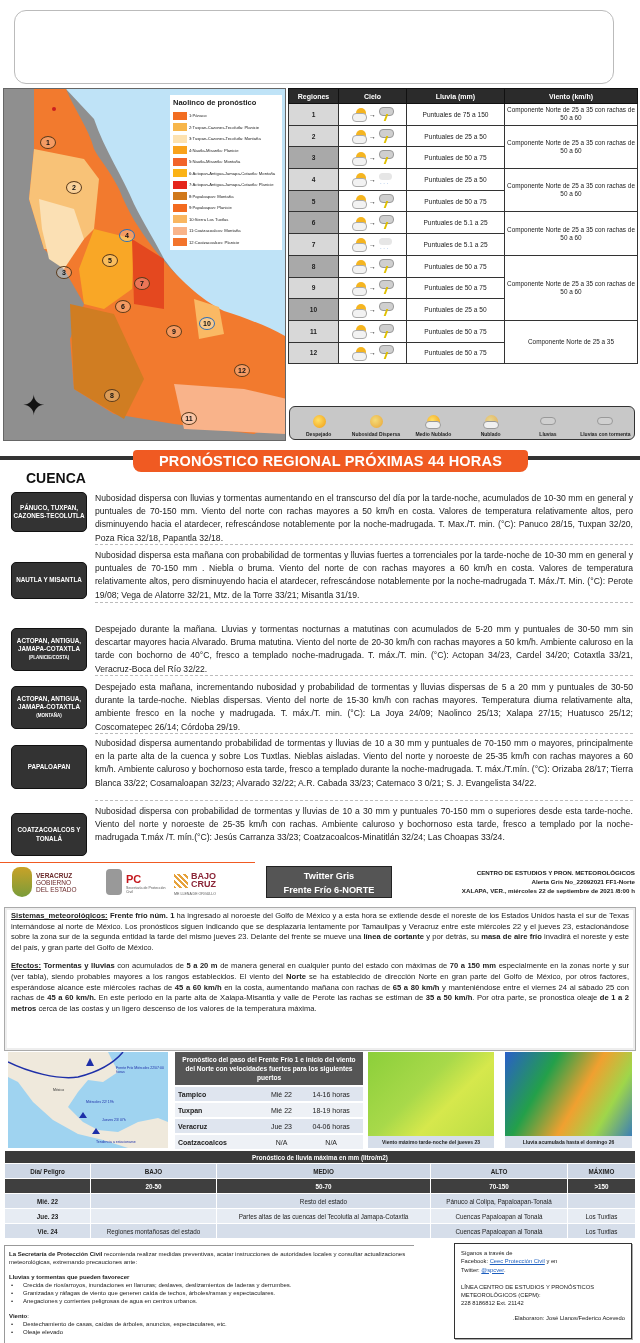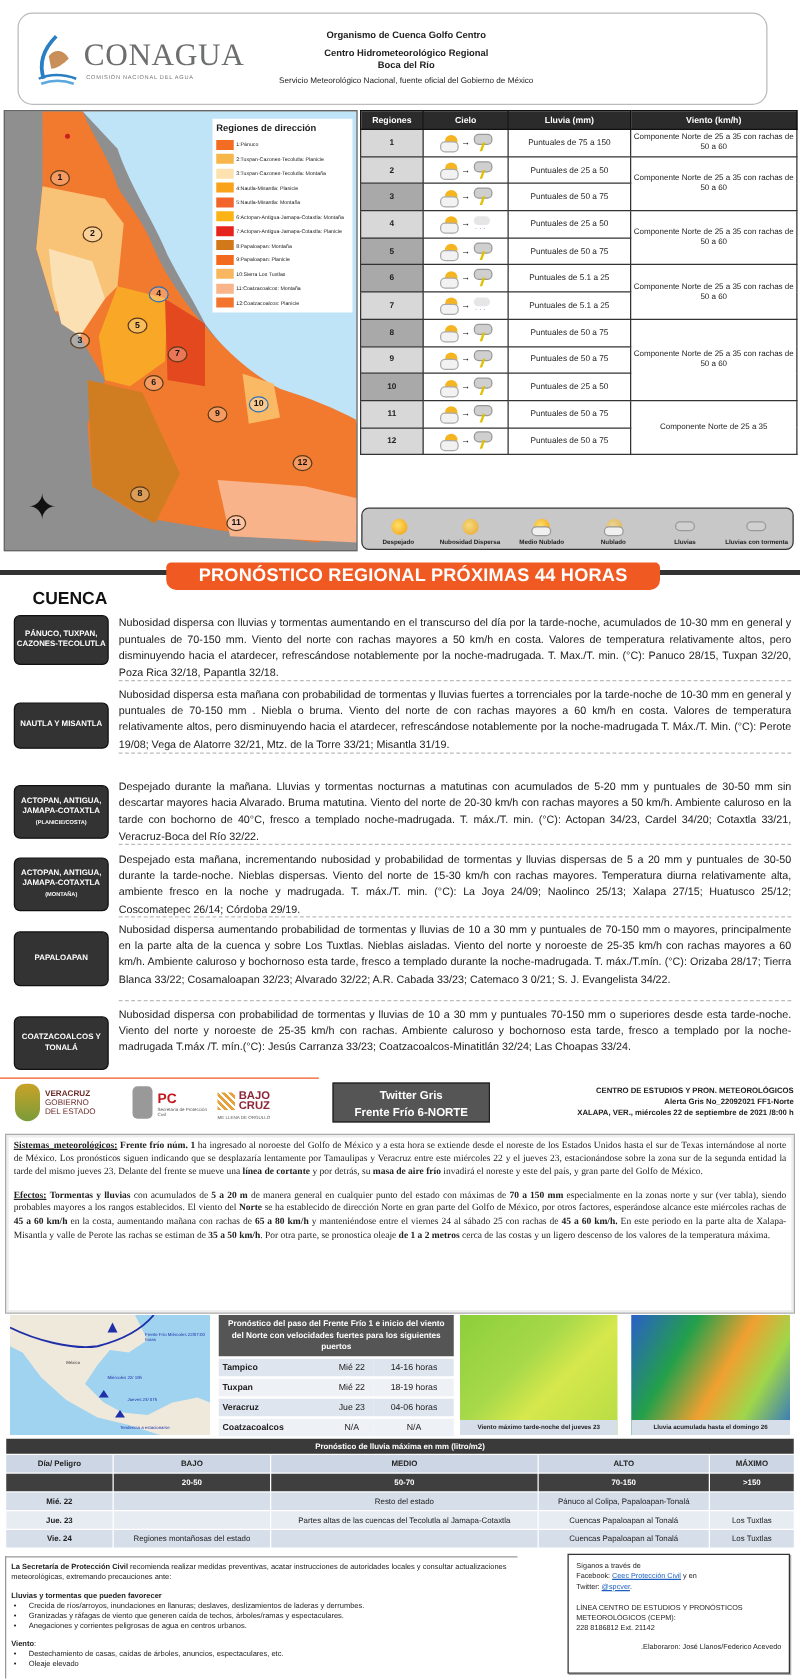--- a/index.html
+++ b/index.html
@@ -74,21 +74,21 @@
 
   
   .gov-logos { position: absolute; left: 10px; top: 864px; width: 250px; height: 36px; }
   .gov-logos .g { position: absolute; font-size: 6.5px; line-height: 7px; color: #6b2a2a; font-weight: bold; }
   .crest { position: absolute; width: 20px; height: 30px; border-radius: 8px 8px 10px 10px; }
   .alert-box { position: absolute; left: 266px; top: 866px; width: 126px; height: 32px; background: #555; border: 1px solid #222; color: #fff; text-align: center; font-size: 9.2px; font-weight: bold; line-height: 14px; padding-top: 2px; }
   .alert-info { position: absolute; left: 395px; top: 868px; width: 240px; text-align: right; font-size: 6.2px; line-height: 9px; }
   .alert-info .b { font-weight: bold; }
 
   .sys-box { position: absolute; left: 4px; top: 907px; width: 632px; height: 144px; border: 1px solid #aaa; padding: 3px 6px; font-size: 7.6px; line-height: 10.6px; text-align: justify; box-shadow: inset 0 0 0 2px #eee; }
-  .sys-box p { margin-bottom: 8px; font-family: Liberation Serif, serif; }
+  .sys-box p { margin-bottom: 8px; }
   .sys-box b { font-weight: bold; }
   .u { text-decoration: underline; }
 
   
   .minimap { position: absolute; left: 8px; top: 1052px; width: 160px; height: 96px; background: #9fd3f0; overflow: hidden; }
   .ports { position: absolute; left: 175px; top: 1052px; width: 188px; }
   .ports .ph { background: #555; color: #fff; font-size: 6.6px; font-weight: bold; text-align: center; line-height: 9px; padding: 3px 2px; }
   .ports table { width: 100%; border-collapse: separate; border-spacing: 0 2px; }
   .ports td { font-size: 7px; height: 14px; background: #dfe5ef; text-align: center; }
   .ports tr:nth-child(even) td { background: #eef1f6; }
@@ -111,36 +111,20 @@
   .pc-box li::before { content: "•"; position: absolute; left: 2px; }
   .pc-box .gap { height: 6px; }
   .follow { position: absolute; left: 454px; top: 1243px; width: 178px; height: 96px; border: 1px solid #333; font-size: 5.8px; line-height: 8.3px; padding: 5px 6px; box-shadow: 1px 1px 0 #aaa; }
   .follow a { color: #1d5fbf; text-decoration: underline; }
   .follow .sig { text-align: right; margin-top: 6px; }
 </style>
 </head>
 <body>
 
 <div class="hdr">
-  <div class="logo">
-    <svg class="mark" viewBox="0 0 36 46">
-      <path d="M18 4 C8 14 4 26 8 38" stroke="#2a7ec2" stroke-width="3" fill="none"></path>
-      <path d="M12 20 C16 14 24 14 28 22 C24 26 18 30 14 30 Z" fill="#c89058"></path>
-      <path d="M4 38 C12 34 24 34 34 38" stroke="#2a7ec2" stroke-width="2" fill="none"></path>
-      <path d="M6 42 C14 39 24 39 32 42" stroke="#5aa8dd" stroke-width="2" fill="none"></path>
-    </svg>
-    <span class="word">CONAGUA</span>
-    <span class="sub">COMISIÓN NACIONAL DEL AGUA</span>
-  </div>
-  <div class="hdr-text">
-    <div class="l1">Organismo de Cuenca Golfo Centro</div>
-    <div class="l2">Centro Hidrometeorológico Regional</div>
-    <div class="l3">Boca del Río</div>
-    <div class="l4">Servicio Meteorológico Nacional, fuente oficial del Gobierno de México</div>
-  </div>
 </div>
 
 <div class="map">
   <svg width="283" height="353" viewBox="0 0 283 353">
     <rect width="283" height="353" fill="#8f8f8f"></rect>
     <path d="M62 0 L283 0 L283 250 C260 240 240 230 220 225 C200 220 175 190 160 170 C150 150 140 135 130 115 C120 90 100 60 90 30 Z" fill="#bfe3f7"></path>
     <path d="M30 0 L62 0 C70 20 85 40 90 60 C95 70 105 80 115 100 C125 125 135 140 150 160 C170 185 195 210 220 222 C245 230 265 238 283 248 L283 330 L250 345 L170 335 L110 325 L70 300 L66 250 L80 215 L60 180 L40 160 L25 110 L30 60 Z" fill="#f27a2e"></path>
     <path d="M30 60 L80 70 L95 90 L90 140 L70 160 L40 160 L25 110 Z" fill="#f8c277"></path>
     <path d="M35 110 L70 120 L80 150 L60 180 L45 170 L38 140 Z" fill="#fbe0b4"></path>
     <path d="M90 140 L130 150 L128 200 L100 220 L80 215 L75 180 Z" fill="#f9a726"></path>
@@ -158,21 +142,21 @@
   <span class="region-num" style="left:111px;top:211px;">6</span>
   <span class="region-num" style="left:130px;top:188px;">7</span>
   <span class="region-num" style="left:100px;top:300px;">8</span>
   <span class="region-num" style="left:162px;top:236px;">9</span>
   <span class="region-num blue" style="left:195px;top:228px;">10</span>
   <span class="region-num" style="left:177px;top:323px;">11</span>
   <span class="region-num" style="left:230px;top:275px;">12</span>
   <span class="compass">✦</span>
 
   <div class="legend">
-    <div class="t">Regiones de dirección</div>
+    <div class="t">Naolinco de pronóstico</div>
     <div id="legend-rows">
         <div class="row">
           <span class="sw" style="background:#f26d21"></span>
           <span class="lb">1:Pánuco</span>
         </div>
         <div class="row">
           <span class="sw" style="background:#f7b64a"></span>
           <span class="lb">2:Tuxpan-Cazones-Tecolutla: Planicie</span>
         </div>
         <div class="row">

